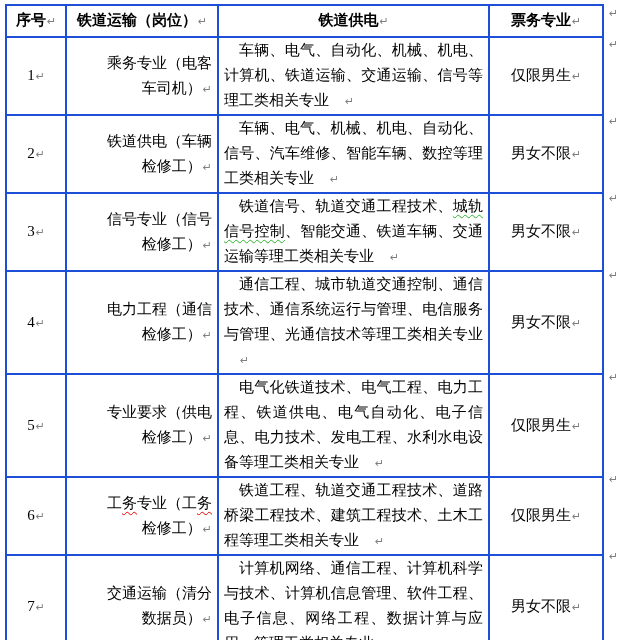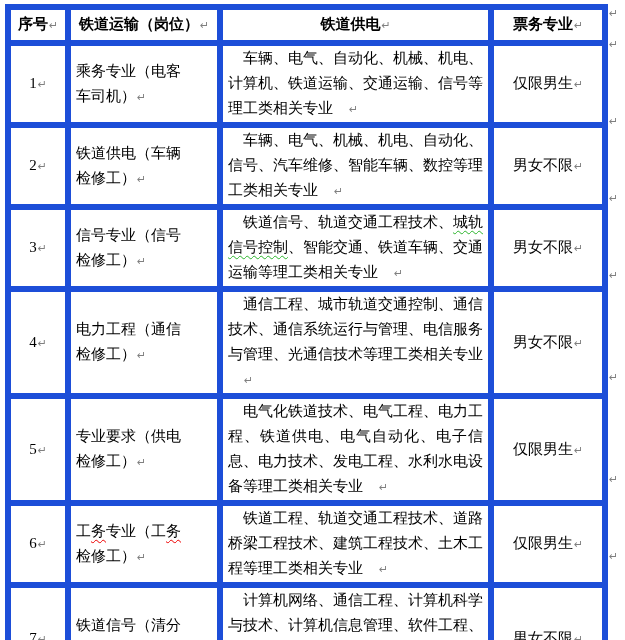--- a/index.html
+++ b/index.html
@@ -3,28 +3,28 @@
 <meta charset="utf-8">
 <style>
   html,body { margin:0; padding:0; }
   body {
     width:625px; height:640px; overflow:hidden; background:#ffffff;
     font-family:"Liberation Serif","DejaVu Serif",serif; color:#000;
   }
   .wrap { position:absolute; left:5px; top:4px; }
   table { border-collapse:collapse; table-layout:fixed; width:597px; }
   th, td {
-    border:6px solid #1d4ed8;
+    border:2px solid #1d4ed8;
     font-size:15px; line-height:25px;
     padding:0 5px; vertical-align:middle;
     overflow:hidden;
   }
   th { font-weight:bold; height:28px; line-height:28px; text-align:center; padding:0 3px; white-space:nowrap; }
   td.no, td.gender { text-align:center; }
-  td.position { text-align:left; white-space:pre-line; }
+  td.position { text-align:right; white-space:pre-line; }
   td.majors { text-align:justify; text-justify:inter-ideograph; text-indent:1em; }
   .pmark {
     color:#808080; font-size:11px; margin-left:1px;
     font-family:"DejaVu Sans","Liberation Sans",sans-serif;
     font-weight:normal; text-decoration:none; display:inline-block;
   }
   .rowmark {
     position:absolute; color:#808080; font-size:11px;
     font-family:"DejaVu Sans","Liberation Sans",sans-serif;
   }
@@ -96,21 +96,21 @@
         </tr>
         <tr>
           <td class="no"><span>6</span><span class="pmark">↵</span></td>
           <td class="position"><span>工</span><span class="mark-red">务</span><span>专业（工</span><span class="mark-red">务</span><span>
 检修工）</span><span class="pmark">↵</span></td>
           <td class="majors"><span>铁道工程、轨道交通工程技术、道路桥梁工程技术、建筑工程技术、土木工程等理工类相关专业</span><span class="pmark">↵</span></td>
           <td class="gender"><span>仅限男生</span><span class="pmark">↵</span></td>
         </tr>
         <tr>
           <td class="no"><span>7</span><span class="pmark">↵</span></td>
-          <td class="position"><span>铁道信号（清分
+          <td class="position"><span>交通运输（清分
 数据员）</span><span class="pmark">↵</span></td>
           <td class="majors"><span>计算机网络、通信工程、计算机科学与技术、计算机信息管理、软件工程、电子信息、网络工程、数据计算与应用、等理工类相关专业</span><span class="pmark">↵</span></td>
           <td class="gender"><span>男女不限</span><span class="pmark">↵</span></td>
         </tr>
       </tbody>
   </table>
 <span class="rowmark" style="top: 3px; left: 604px;">↵</span>
     <span class="rowmark" style="top: 34px; left: 604px;">↵</span>
     <span class="rowmark" style="top: 111px; left: 604px;">↵</span>
     <span class="rowmark" style="top: 188px; left: 604px;">↵</span>

